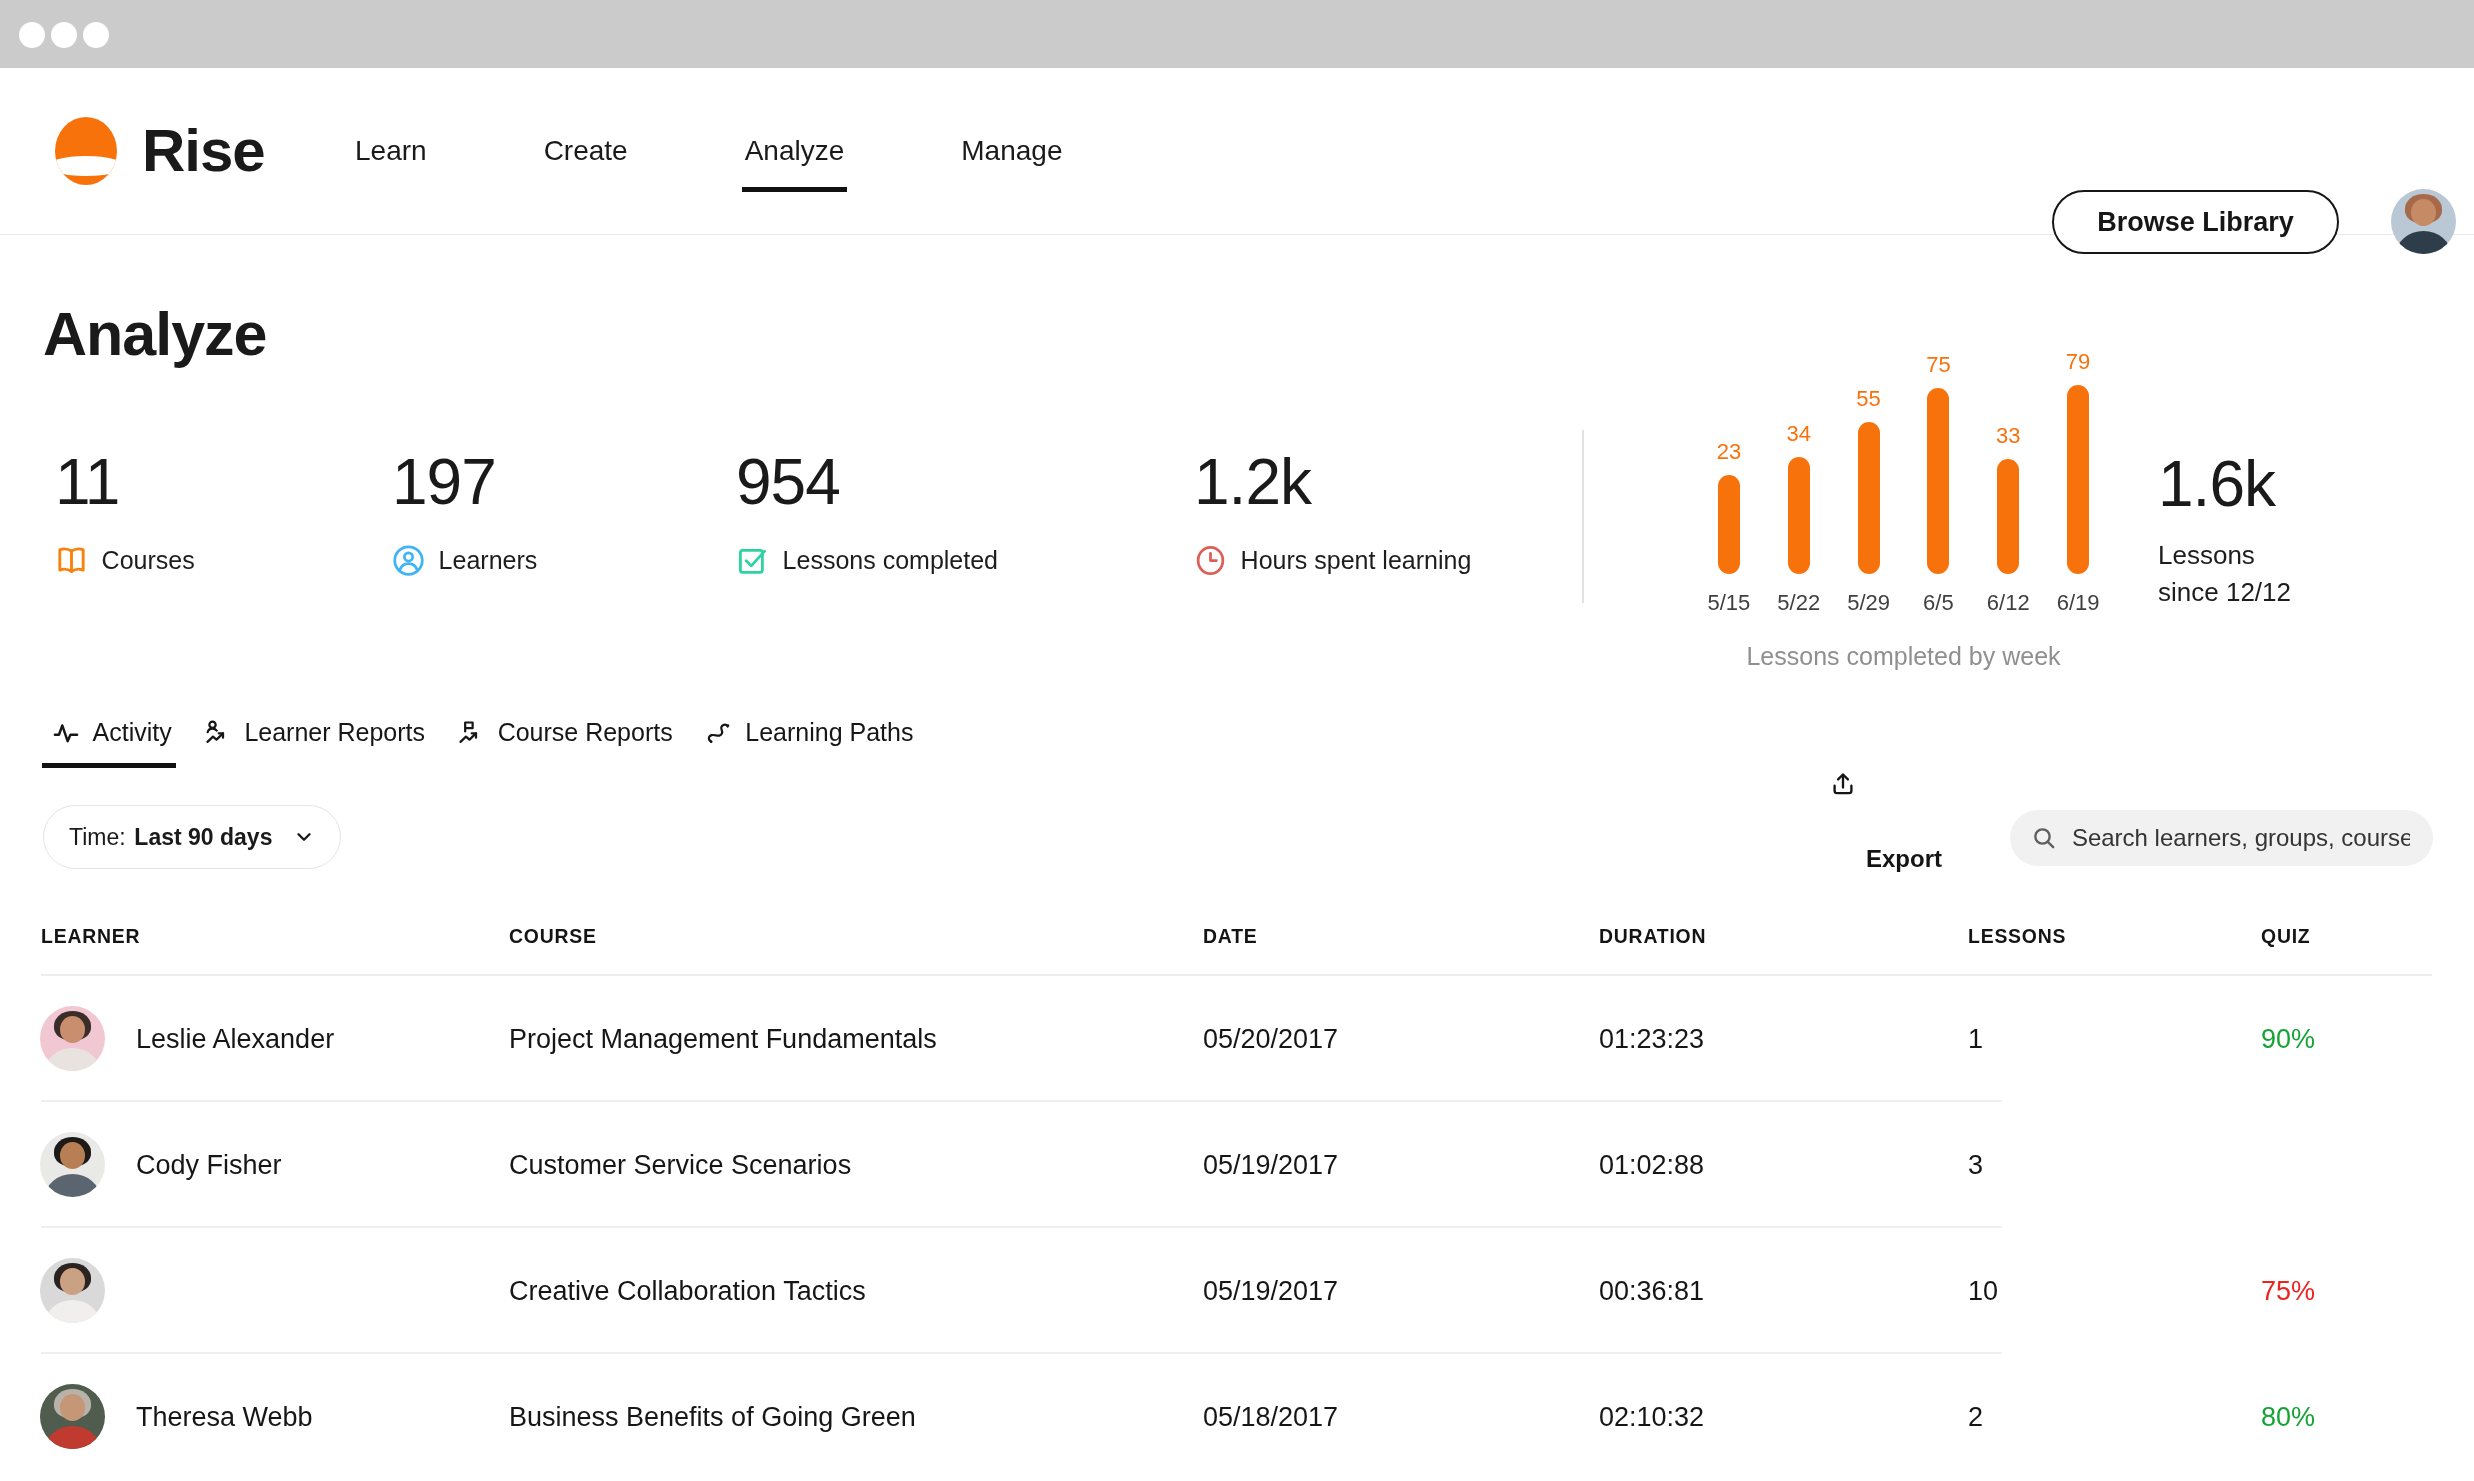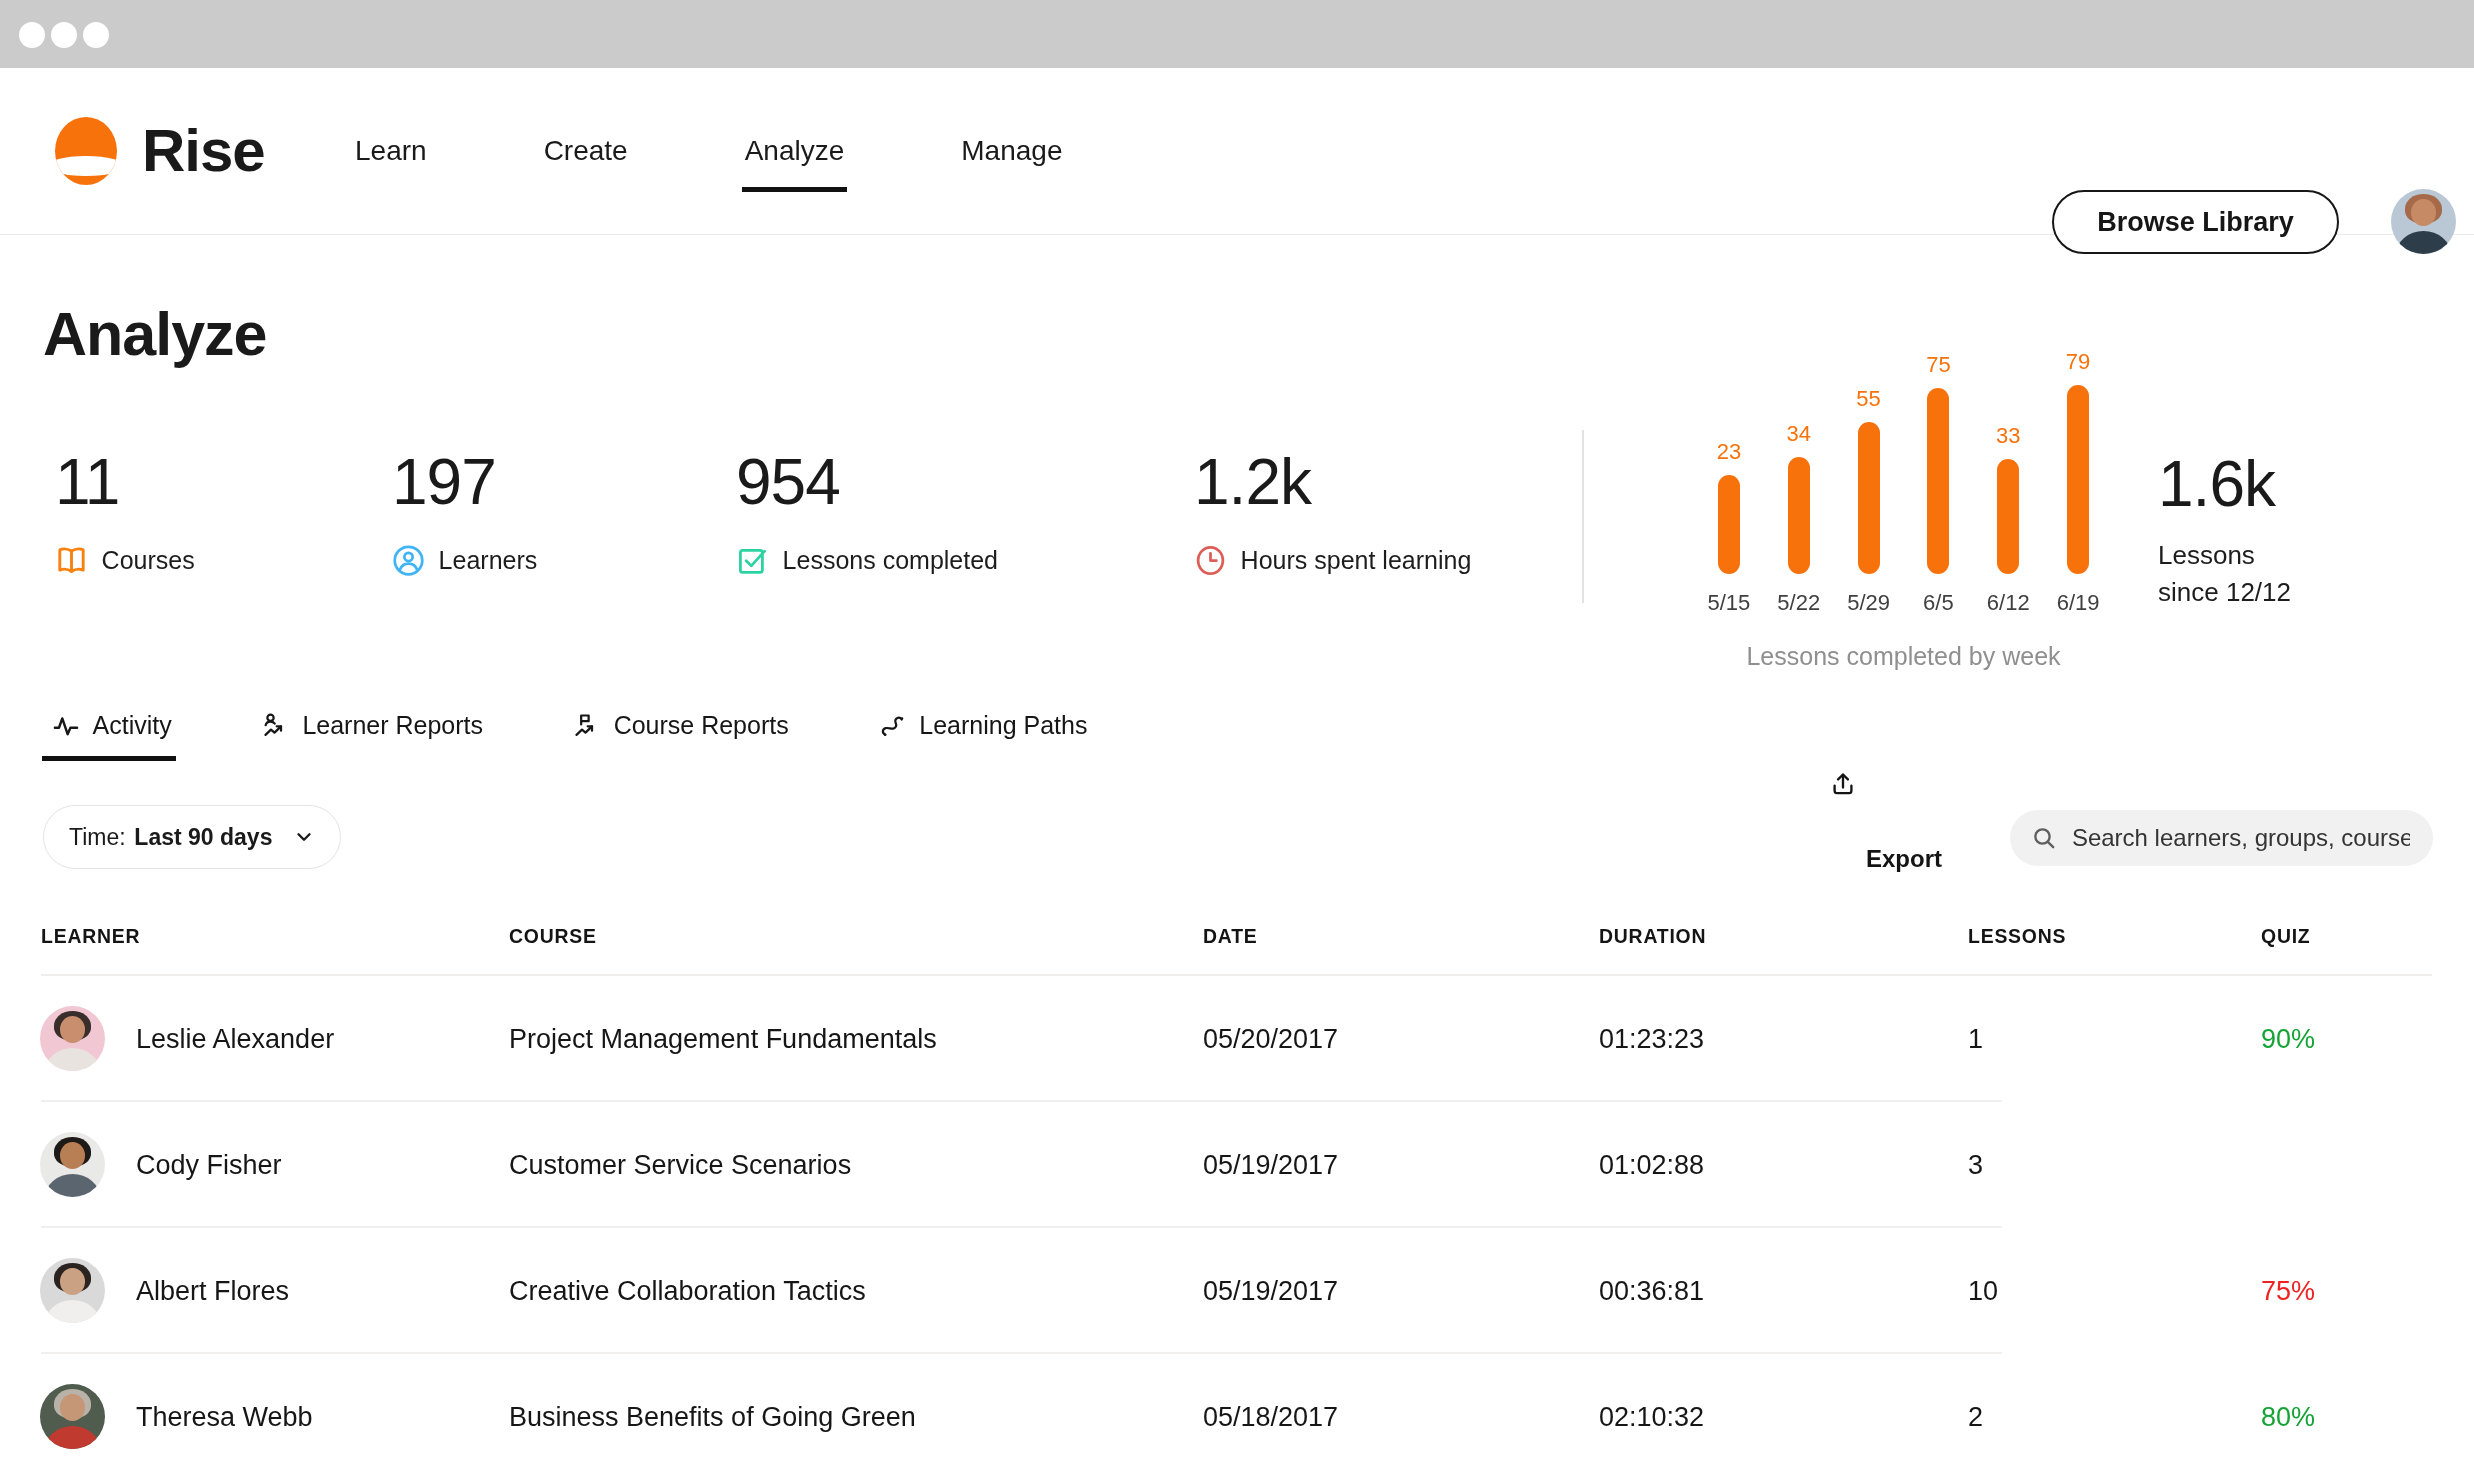--- a/index.html
+++ b/index.html
@@ -49,21 +49,21 @@
   .bar-stack{height:225px;display:flex;flex-direction:column;justify-content:flex-end;align-items:center;}
   .bar-value{font-size:22px;font-weight:500;margin-bottom:9.7px;}
   .bar{width:22px;border-radius:11.6px;}
   .bar-date{font-size:22px;color:#404040;margin-top:15.5px;}
   .chart-caption{position:absolute;left:1694px;top:642px;width:419px;text-align:center;font-size:25px;color:#8f8f8f;}
   .chart-summary{position:absolute;left:2158px;top:452px;}
   .summary-value{font-size:64px;font-weight:400;line-height:64px;letter-spacing:-1px;}
   .summary-label{margin-top:21.3px;font-size:26px;line-height:37px;color:#1d1d1d;}
 
   
-  .tabs{position:absolute;left:52px;top:704px;height:43px;display:flex;align-items:center;gap:90px;}
+  .tabs{position:absolute;left:52px;top:704px;height:43px;display:flex;align-items:flex-end;gap:32px;}
   .tab{position:relative;display:flex;align-items:center;gap:12.6px;font-size:25px;color:#161616;cursor:pointer;}
   .tab-icon{width:28px;height:28px;}
   .tab-icon svg{width:28px;height:28px;display:block;}
   .tab.active::after{content:"";position:absolute;left:-9.7px;right:-3.9px;bottom:-21.3px;height:4.9px;background:#111;}
 
   
   .time-pill{position:absolute;left:43px;top:805px;height:64px;border-radius:33px;border:1.9px solid #e4e4e4;background:#fff;
     display:flex;align-items:center;padding:0 25px;gap:8.7px;font-size:23px;cursor:pointer;box-sizing:border-box;}
   .time-pill .tv{font-weight:700;}
   .chev{width:22px;height:22px;margin-left:11.6px;}
@@ -343,21 +343,20 @@
         <span class="cell c3">01:02:88</span>
         <span class="cell c4">3</span>
         <span class="cell c5"></span>
       </div>
       <div class="row">
         <span class="avatar" style="background: rgb(217, 217, 217);">
           <span class="a-hair" style="background: rgb(43, 35, 32);"></span>
           <span class="a-face" style="background: rgb(202, 161, 131);"></span>
           <span class="a-shirt" style="background: rgb(240, 239, 238);"></span>
         </span>
-        <span class="cell c0">Albert Flores</span>
         <span class="cell c1">Creative Collaboration Tactics</span>
         <span class="cell c2">05/19/2017</span>
         <span class="cell c3">00:36:81</span>
         <span class="cell c4">10</span>
         <span class="cell c5" style="color: rgb(239, 34, 34);">75%</span>
       </div>
       <div class="row">
         <span class="avatar" style="background: rgb(79, 92, 78);">
           <span class="a-hair" style="background: rgb(185, 178, 168);"></span>
           <span class="a-face" style="background: rgb(197, 151, 119);"></span>

